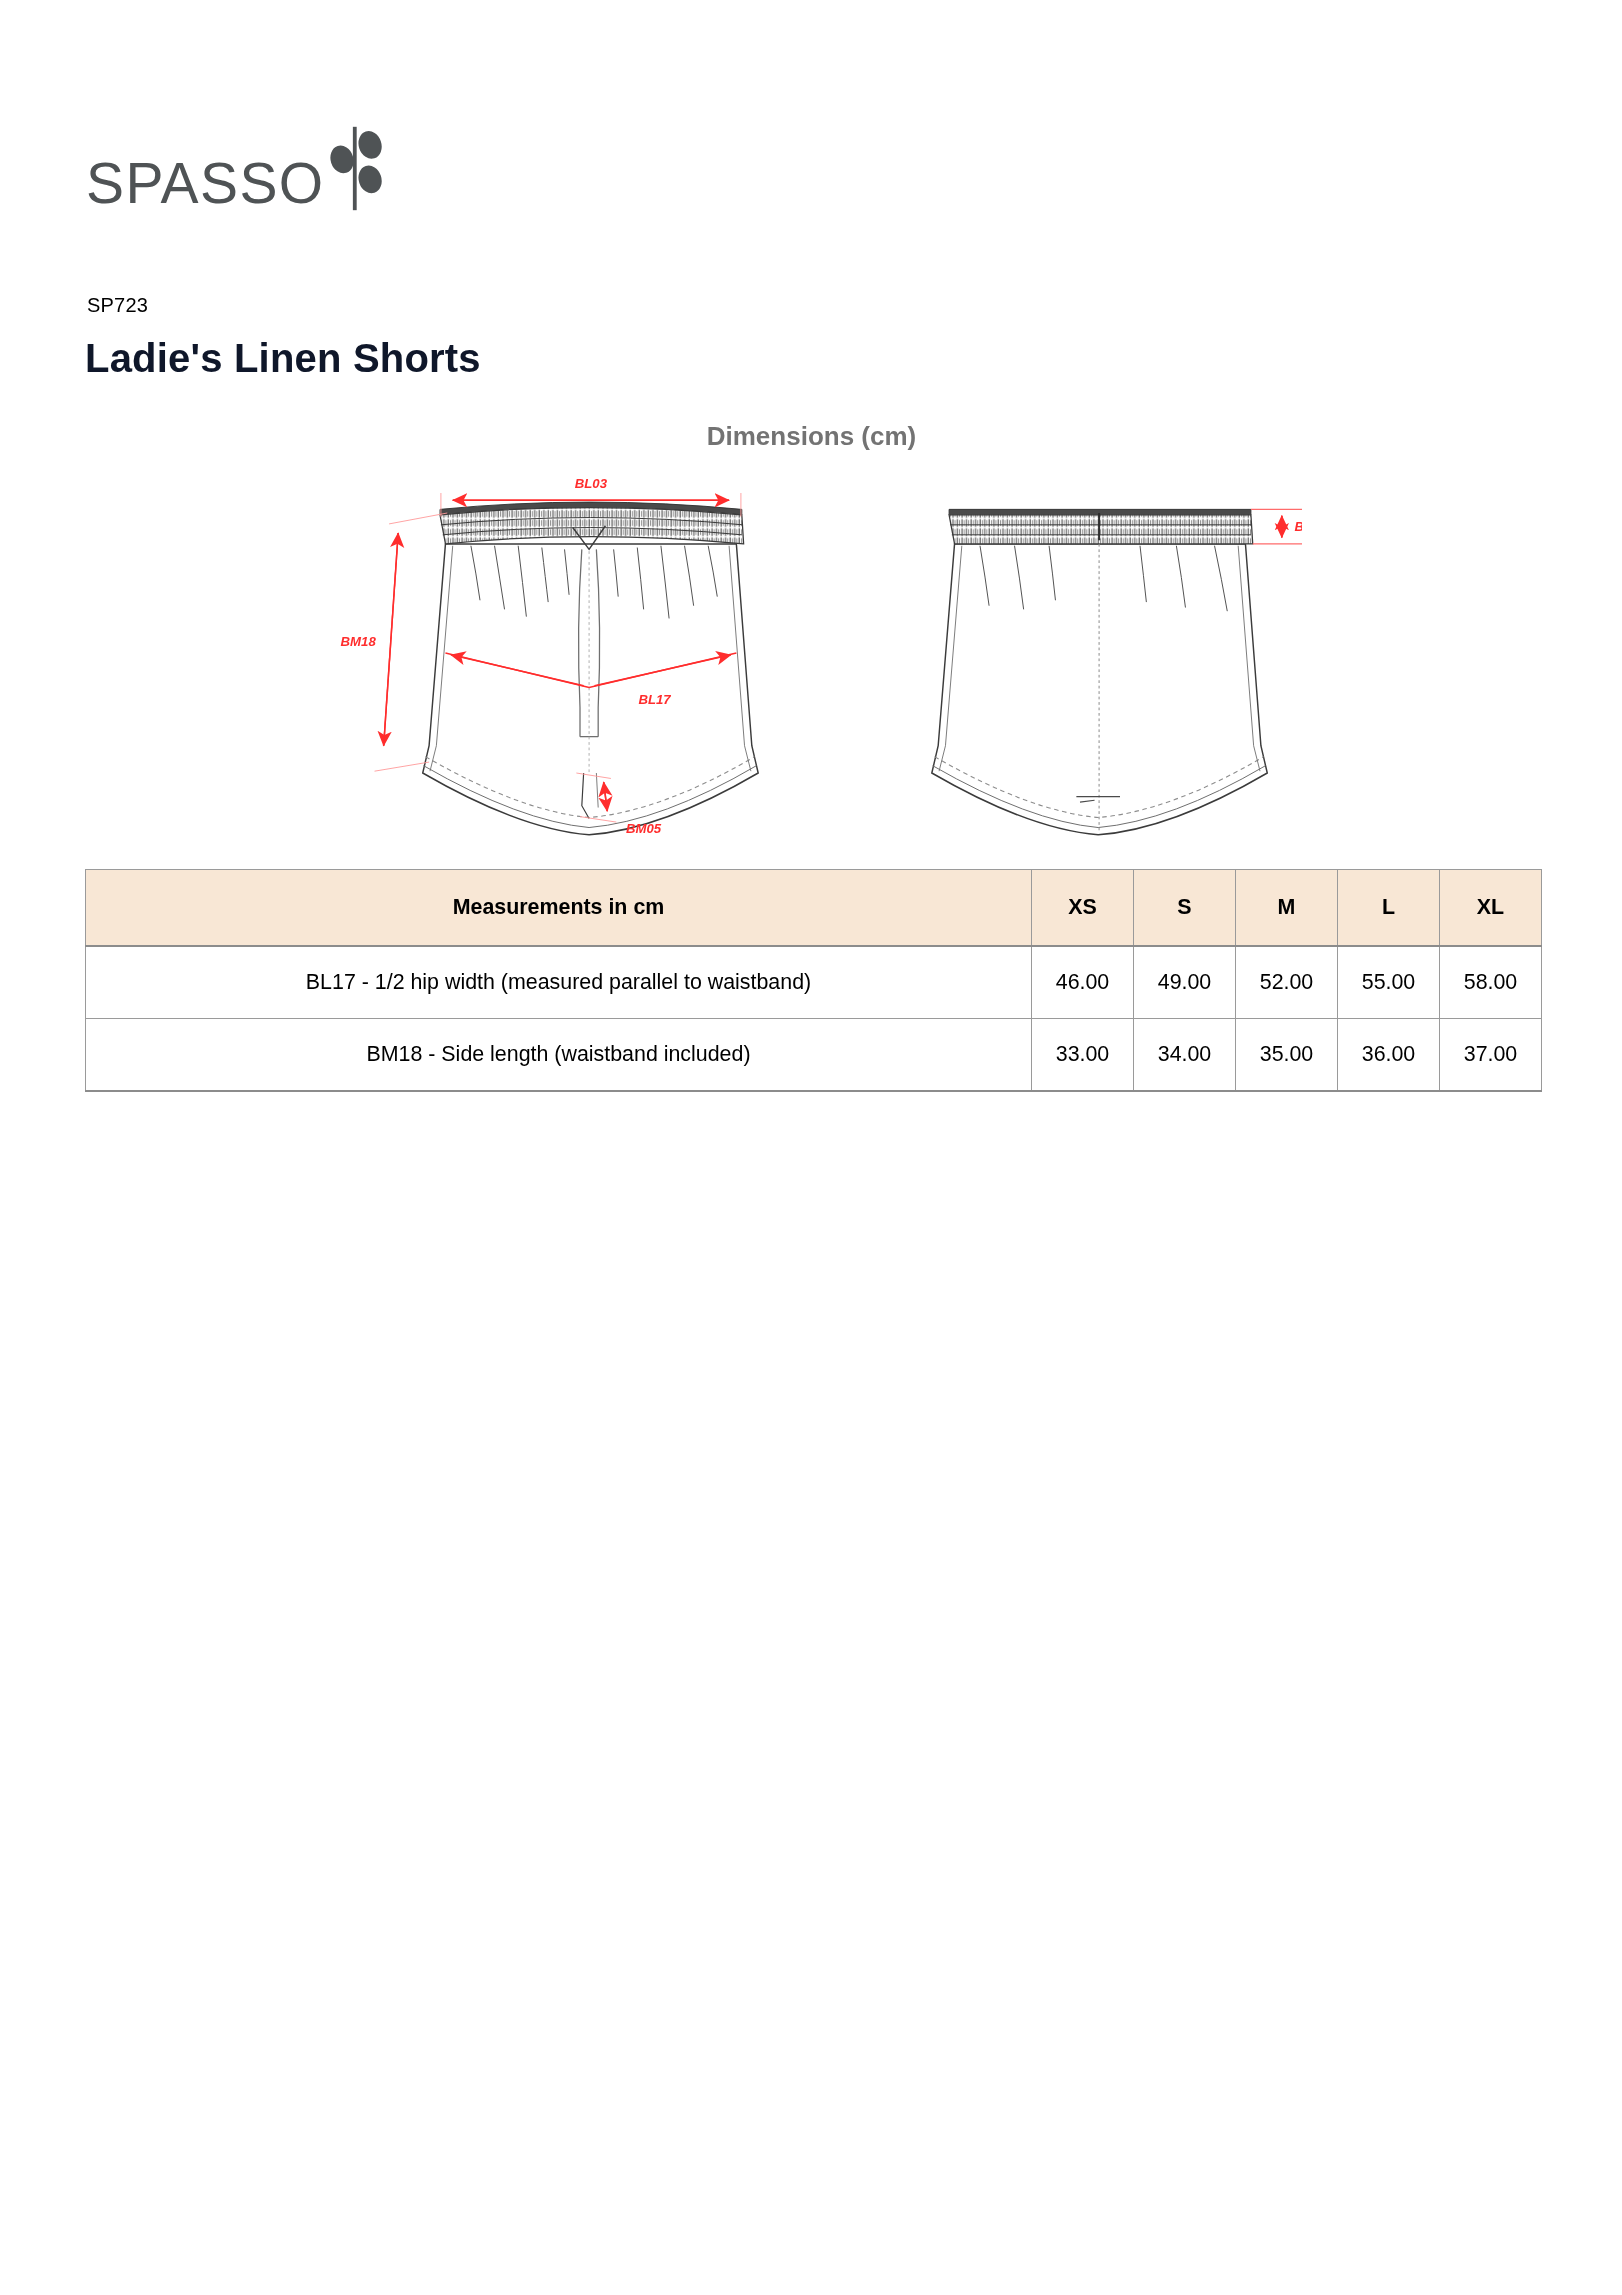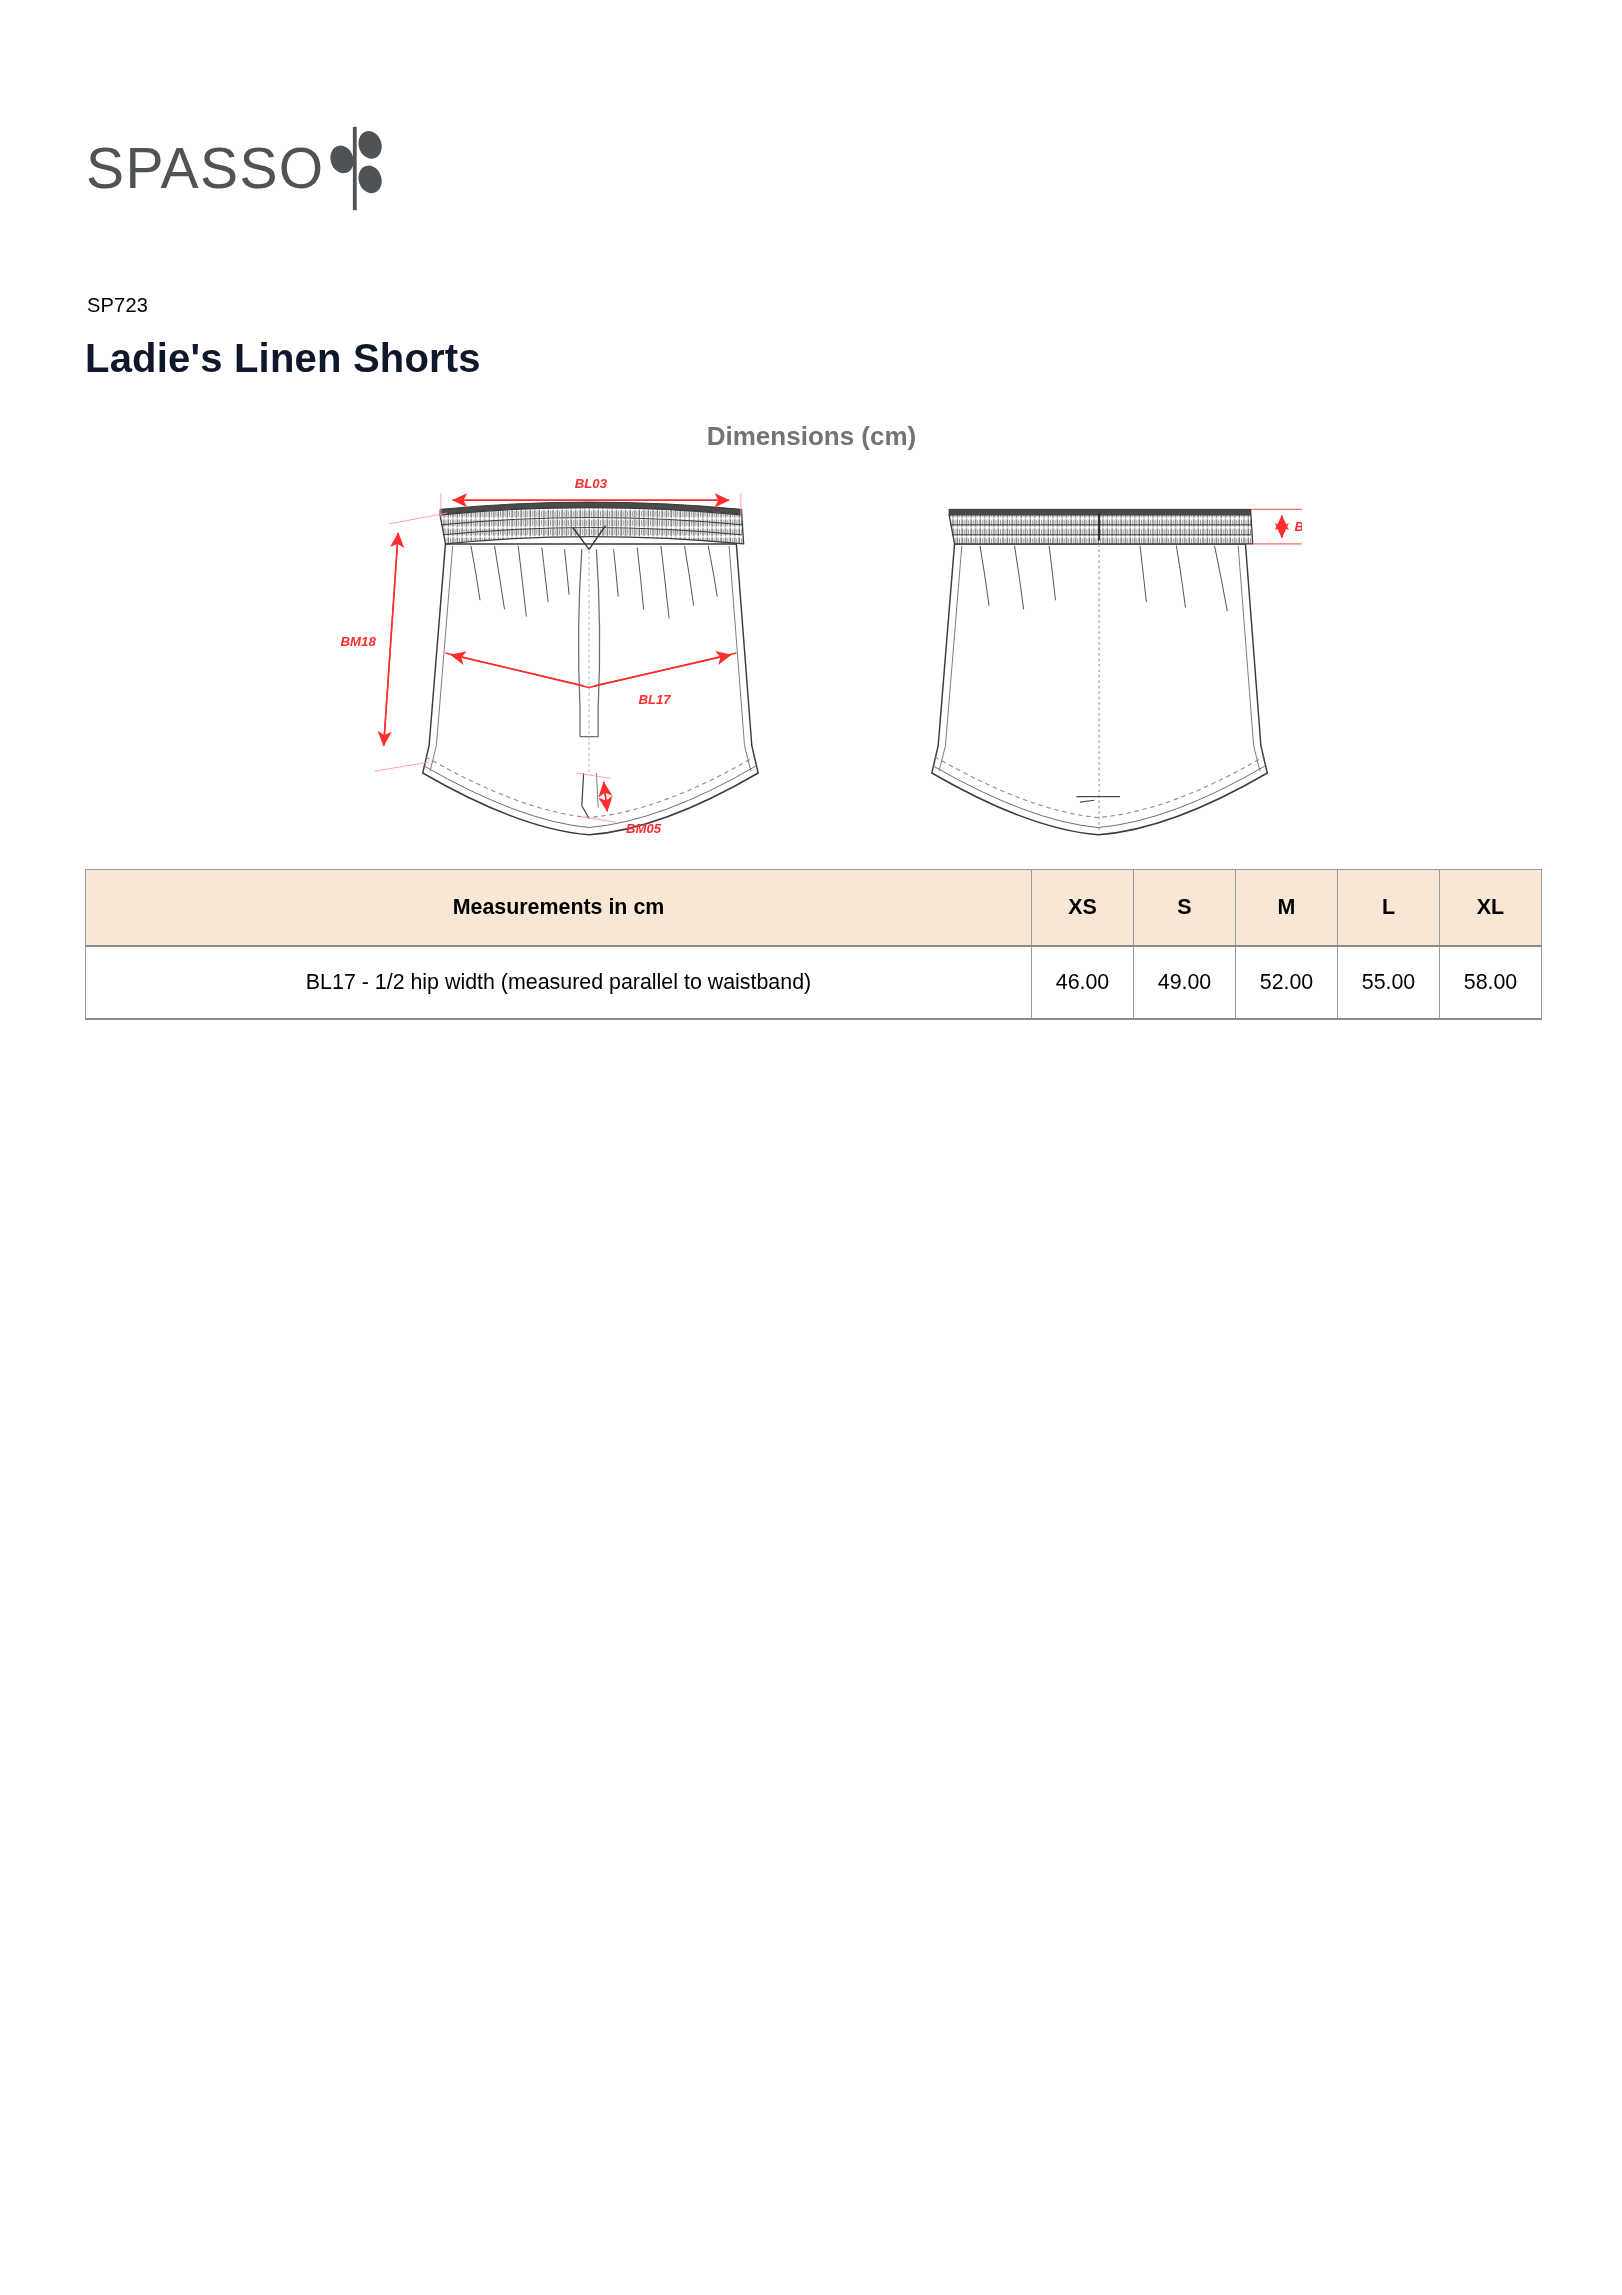--- a/index.html
+++ b/index.html
@@ -16,21 +16,21 @@
     position: relative;
     overflow: hidden;
   }
 
   
   .logo-block {
     position: absolute;
     left: 86px;
     top: 125px;
     display: flex;
-    align-items: center;
+    align-items: flex-end;
   }
   .logo-wordmark {
     font-size: 57px;
     letter-spacing: 1.4px;
     font-weight: 400;
     color: #4f5355;
     line-height: 1;
     font-family: "Liberation Sans", sans-serif;
   }
   .logo-mark {
@@ -281,15 +281,23 @@
   </thead>
   <tbody>
     <tr>
       <td>BL17 - 1/2 hip width (measured parallel to waistband)</td>
       <td>46.00</td>
       <td>49.00</td>
       <td>52.00</td>
       <td>55.00</td>
       <td>58.00</td>
     </tr>
+    <tr>
+      <td>BM18 - Side length (waistband included)</td>
+      <td>33.00</td>
+      <td>34.00</td>
+      <td>35.00</td>
+      <td>36.00</td>
+      <td>37.00</td>
+    </tr>
   </tbody>
 </table>
 
 
 </body></html>

